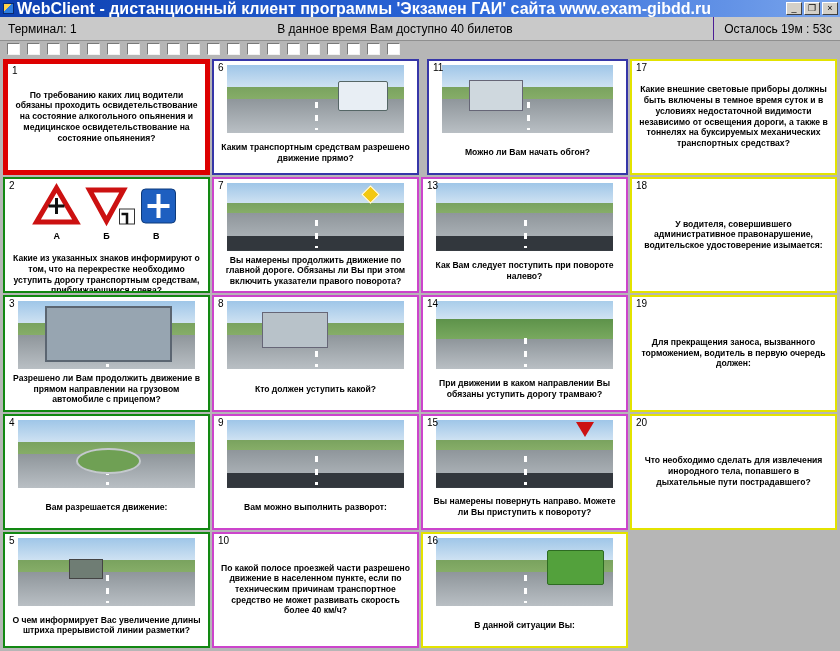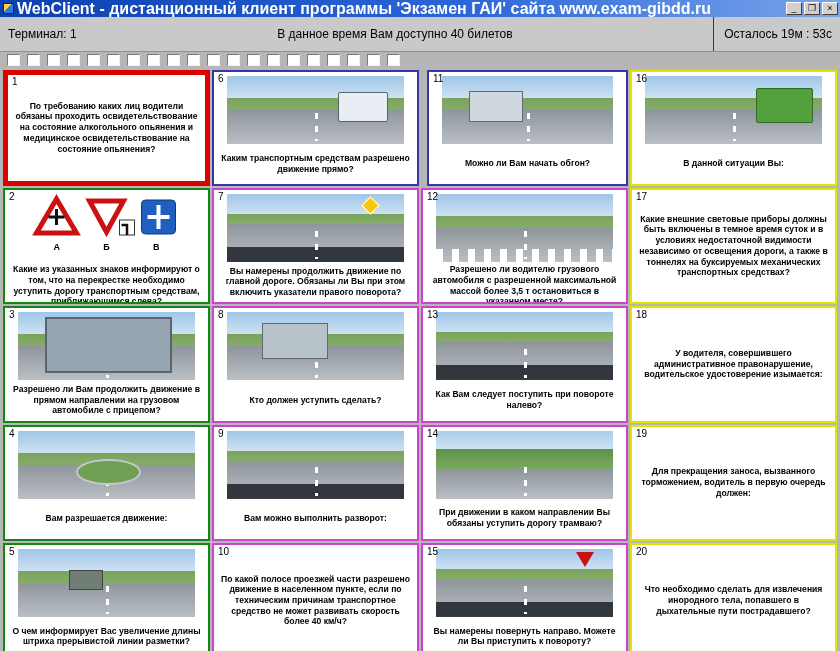--- a/index.html
+++ b/index.html
@@ -19,21 +19,21 @@
   .title-text{ color:#fff; font-size:16px; font-weight:bold; white-space:nowrap; overflow:hidden; flex:1; }
   .win-buttons{ display:flex; gap:2px; margin-left:4px; }
   .win-buttons button{
     width:16px;height:13px;font-size:9px;line-height:9px;
     background:#d4d0c8;border:1px solid;border-color:#fff #404040 #404040 #fff;
     color:#000;cursor:pointer;padding:0;font-family:"Liberation Sans",sans-serif;
   }
 
   
   .header{
-    height:35px; background:#c9c9c9; display:flex; align-items:center;
+    height:24px; background:#c9c9c9; display:flex; align-items:center;
     border-bottom:1px solid #8f8f8f; font-size:12px; color:#000; padding:0 8px;
   }
   .header .left{ flex:none; }
   .header .center{ flex:1; text-align:center; }
   .header .right{ flex:none; border-left:1px solid #4c1d95; padding-left:10px; height:100%; display:flex; align-items:center; }
 
   
   .tickrow{
     height:16px; display:flex; align-items:center; gap:7px; padding:0 0 0 7px; background:#b6b6b6;
   }
@@ -216,48 +216,41 @@
     <div class="card-image">
       
     </div>
     <div class="card-text">Вы намерены продолжить движение по главной дороге. Обязаны ли Вы при этом включить указатели правого поворота?</div>
   </div>
     <div class="card" data-variant="truck-car" style="border-color: rgb(204, 68, 204);">
     <div class="card-number">8</div>
     <div class="card-image">
       
     </div>
-    <div class="card-text">Кто должен уступить сделать?</div>
+    <div class="card-text">Кто должен уступить какой?</div>
   </div>
     <div class="card" data-variant="dash-turn" style="border-color: rgb(204, 68, 204);">
     <div class="card-number">9</div>
     <div class="card-image">
       
     </div>
     <div class="card-text">Вам можно выполнить разворот:</div>
   </div>
     <div class="card" data-variant="none" style="border-color: rgb(204, 68, 204);">
     <div class="card-number">10</div>
 
     <div class="card-text">По какой полосе проезжей части разрешено движение в населенном пункте, если по техническим причинам транспортное средство не может развивать скорость более 40 км/ч?</div>
   </div>
     <div class="card" data-variant="road-truck2" style="border-color: rgb(54, 54, 168); margin-left: 6px;">
     <div class="card-number">11</div>
     <div class="card-image">
       
     </div>
     <div class="card-text">Можно ли Вам начать обгон?</div>
   </div>
-    <div class="card" data-variant="crossing" style="border-color: rgb(204, 68, 204);">
-    <div class="card-number">12</div>
-    <div class="card-image">
-      
-    </div>
-    <div class="card-text">Разрешено ли водителю грузового автомобиля с разрешенной максимальной массой более 3,5 т остановиться в указанном месте?</div>
-  </div>
     <div class="card" data-variant="dash-intersection" style="border-color: rgb(204, 68, 204);">
     <div class="card-number">13</div>
     <div class="card-image">
       
     </div>
     <div class="card-text">Как Вам следует поступить при повороте налево?</div>
   </div>
     <div class="card" data-variant="road-trees" style="border-color: rgb(204, 68, 204);">
     <div class="card-number">14</div>
     <div class="card-image">

